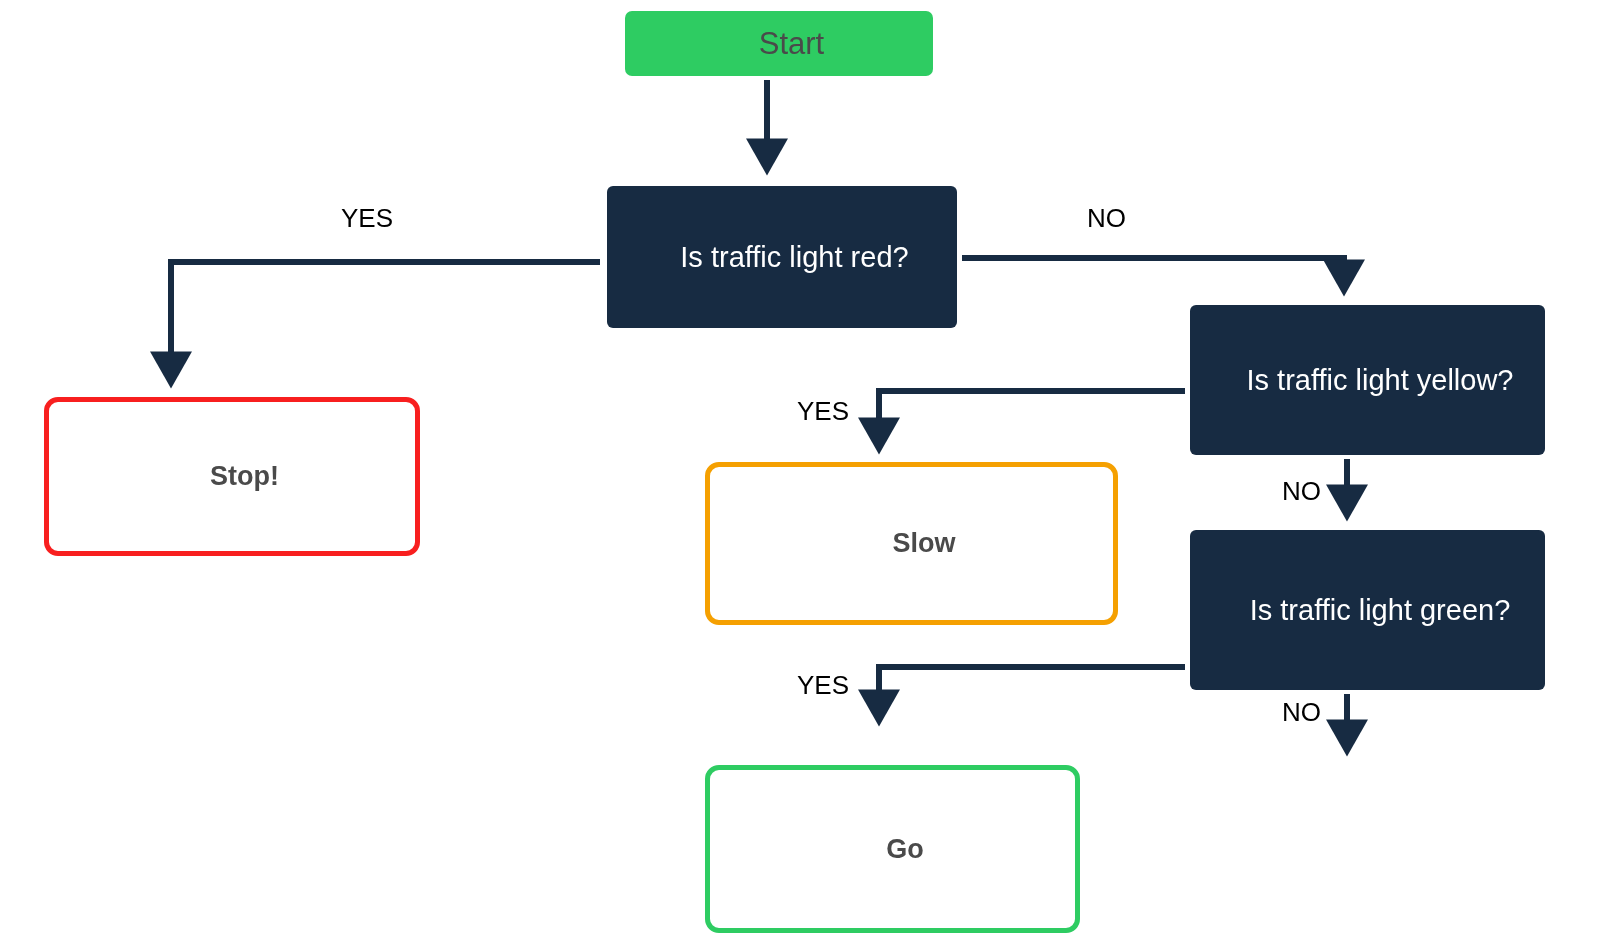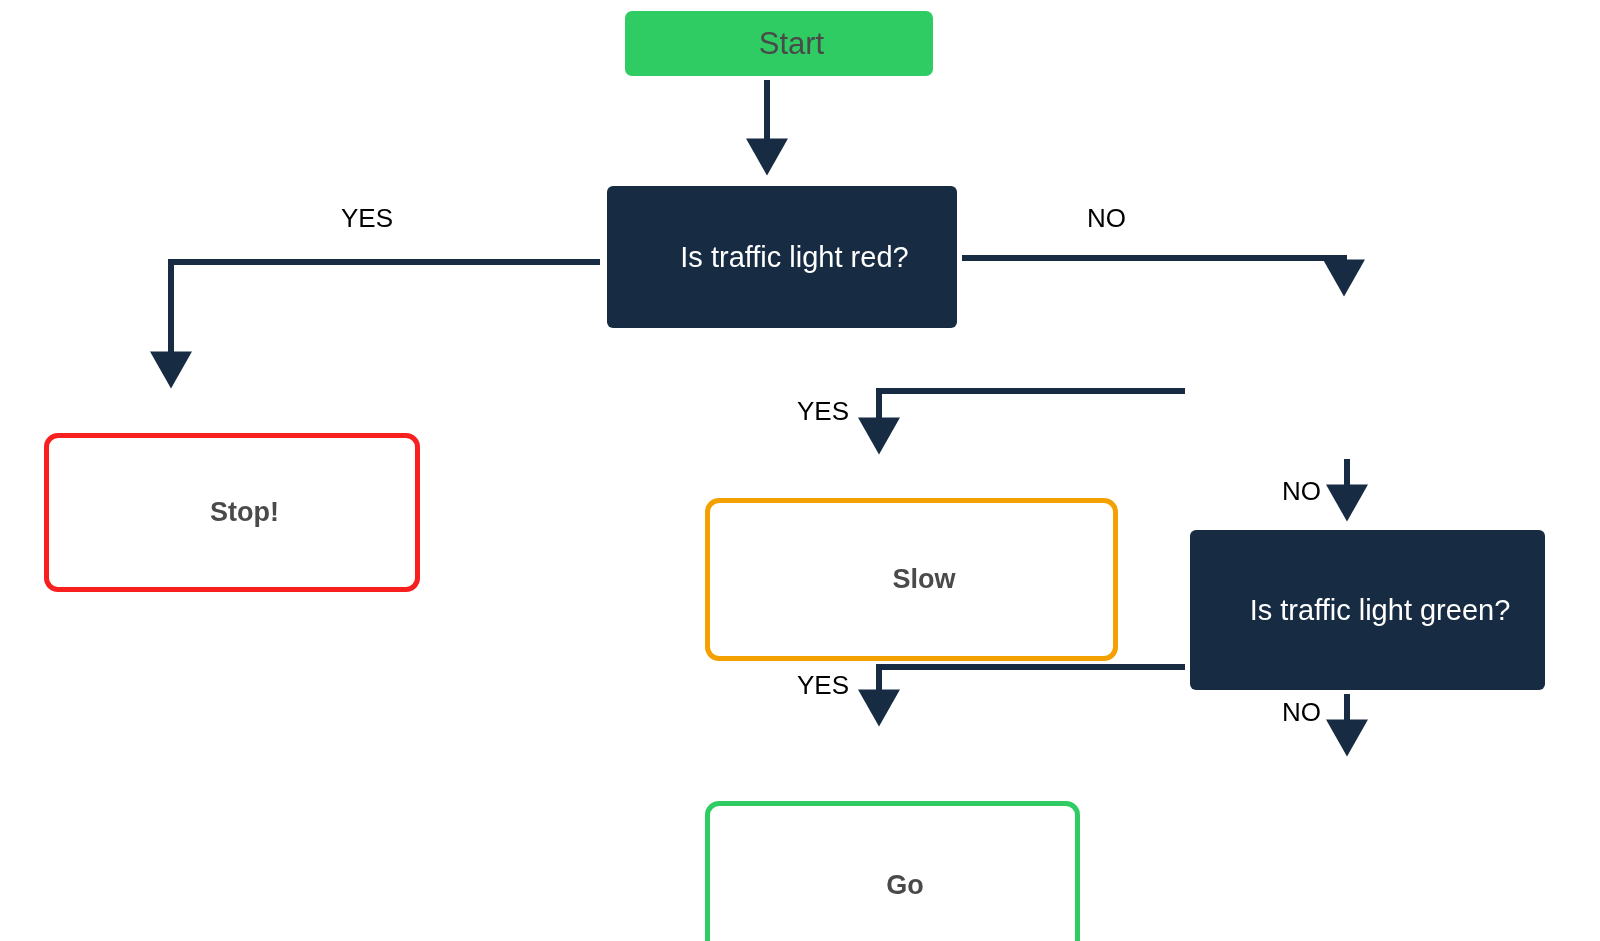--- a/index.html
+++ b/index.html
@@ -56,21 +56,20 @@
   }
   
   .node.outlined {
     background: #ffffff;
     color: #4a4a4a;
     font-size: 27px;
     font-weight: bold;
     border-width: 5px;
     border-style: solid;
     border-radius: 14px;
-    margin-top: 36px;
   }
   .node.outline-red    { border-color: #f81f1f; }
   .node.outline-orange { border-color: #f5a001; }
   .node.outline-green  { border-color: #2ecc62; }
   .node.outline-gray   { border-color: #444444; }
 
   .edge-label {
     position: absolute;
     color: #000000;
     font-size: 26px;
@@ -117,20 +116,23 @@
   </div>
 
   <div class="node decision" style="left:607px; top:186px; width:350px; height:142px;">
     <span>Is traffic light red?</span>
   </div>
 
   <div class="node outlined outline-red" style="left:44px; top:397px; width:376px; height:159px;">
     <span>Stop!</span>
   </div>
 
+  <div class="node decision" style="left:1190px; top:305px; width:355px; height:150px;">
+    <span>Is traffic light yellow?</span>
+  </div>
 
   <div class="node outlined outline-orange" style="left:705px; top:462px; width:413px; height:163px;">
     <span>Slow</span>
   </div>
 
   <div class="node decision" style="left:1190px; top:530px; width:355px; height:160px;">
     <span>Is traffic light green?</span>
   </div>
 
   <div class="node outlined outline-green" style="left:705px; top:765px; width:375px; height:168px;">

